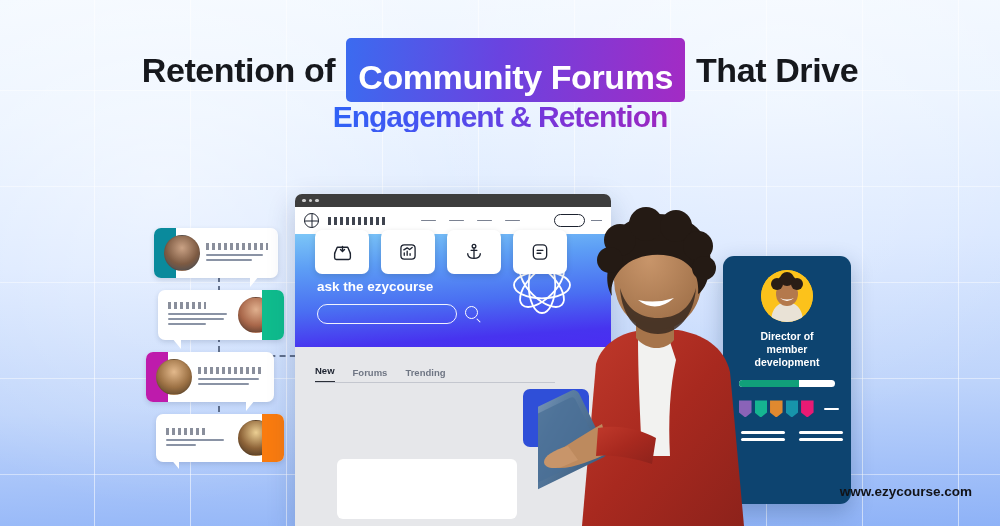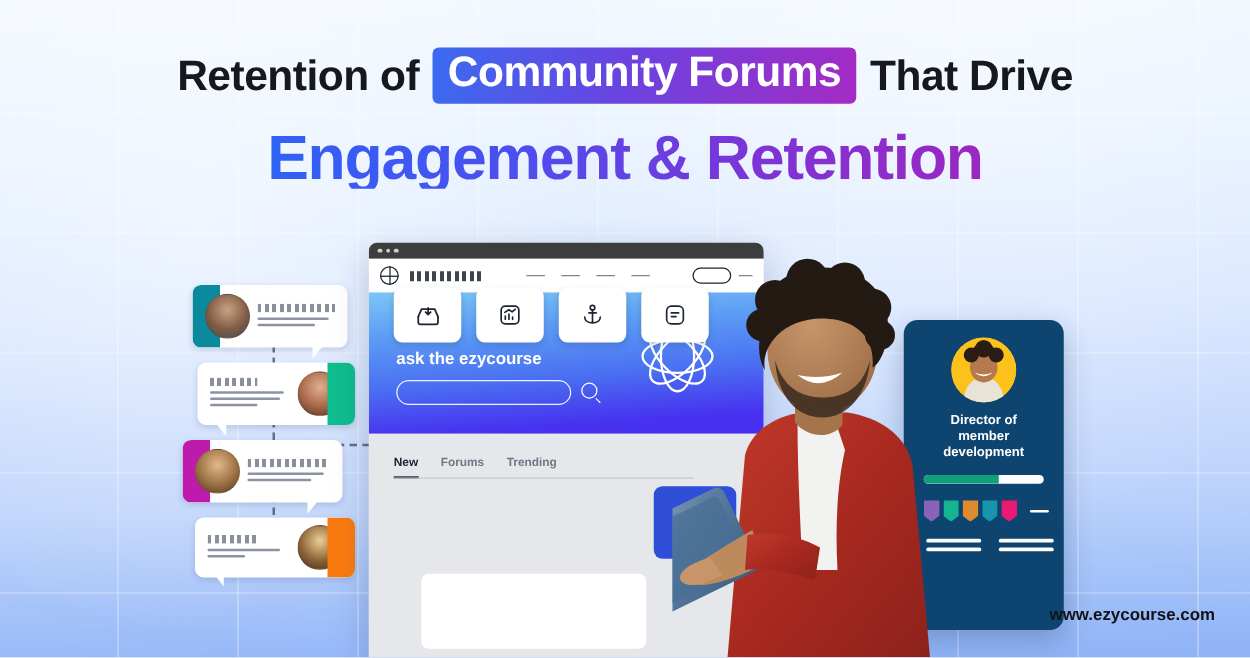--- a/index.html
+++ b/index.html
@@ -20,24 +20,24 @@
   .grid2{position:absolute;inset:0;
     background-image:
       radial-gradient(circle at 16% 34%,rgba(255,255,255,.45),transparent 36%),
       radial-gradient(circle at 78% 12%,rgba(255,255,255,.35),transparent 40%);
     pointer-events:none;}
 
   
   .headline{position:absolute;left:0;right:0;top:38px;text-align:center;z-index:6;}
   .line1{font-size:34px;font-weight:700;color:#16181d;letter-spacing:-.4px;
     line-height:1;display:flex;justify-content:center;align-items:center;gap:11px;white-space:nowrap;}
-  .hl-box{display:inline-block;padding:3px 12px 8px;border-radius:5px;color:#fff;
+  .hl-box{display:inline-block;padding:22px 12px 8px;border-radius:5px;color:#fff;
     background:linear-gradient(95deg,#3b6bf0 0%,#6a43e0 45%,#a32bc4 100%);
     line-height:1;font-weight:700;}
-  .line2{margin-top:18px;font-size:50px;font-weight:800;letter-spacing:-1px;line-height:1;
+  .line2{margin-top:0;font-size:30px;font-weight:800;letter-spacing:-1px;line-height:1;
     background:linear-gradient(90deg,#2f62f6 0%,#4a50f0 32%,#7a35d8 66%,#9b27c0 100%);
     -webkit-background-clip:text;background-clip:text;color:transparent;
     -webkit-text-fill-color:transparent;display:inline-block;}
 
   
   .bubbles{position:absolute;left:146px;top:228px;width:148px;height:232px;z-index:3;}
   .dashline{position:absolute;left:72px;top:8px;width:0;height:216px;
     border-left:2px dashed #3b4a66;opacity:.75;}
   .dashline-h{position:absolute;left:72px;top:127px;width:160px;height:0;
     border-top:2px dashed #3b4a66;opacity:.75;}
@@ -88,21 +88,21 @@
     border-top:1.5px solid #fff;transform:rotate(45deg);}
   .star{position:absolute;right:34px;top:16px;width:70px;height:70px;}
 
   .darkband{background:#3d3d3d;height:48px;position:relative;}
   .join{position:absolute;left:0;right:0;top:9px;text-align:center;color:#fff;
     font-size:11.5px;font-weight:400;}
   .tiles{position:absolute;left:20px;top:36px;display:flex;gap:12px;z-index:2;}
   .tile{width:54px;height:44px;background:#fff;border-radius:7px;
     display:flex;align-items:center;justify-content:center;box-shadow:0 2px 6px rgba(0,0,0,.14);}
   .body{background:#e6e7ea;height:172px;position:relative;}
-  .tabs{position:absolute;left:20px;top:18px;display:flex;gap:18px;align-items:flex-start;}
+  .tabs{position:absolute;left:20px;top:18px;display:flex;gap:18px;align-items:flex-end;}
   .tab{font-size:9.5px;color:#6f7684;font-weight:600;padding-bottom:5px;}
   .tab.active{color:#1d2330;border-bottom:2.2px solid #2b2f38;}
   .tabrule{position:absolute;left:20px;top:35px;width:240px;height:1.4px;background:#c4c7cf;}
   .post{position:absolute;left:20px;top:46px;width:230px;height:53px;background:#4a4a4a;
     border-radius:5px;padding:9px 11px;box-sizing:border-box;}
   .post-t{color:#fff;font-size:9.5px;font-weight:700;white-space:nowrap;overflow:hidden;}
   .post-l{height:1.4px;background:#cfd2d8;margin-top:6px;}
   .post-l2{height:1.4px;background:#cfd2d8;margin-top:2.5px;}
   .post-meta{display:flex;align-items:center;margin-top:7px;gap:6px;}
   .clk{width:9px;height:9px;border-radius:50%;border:1.2px solid #cfd2d8;}

